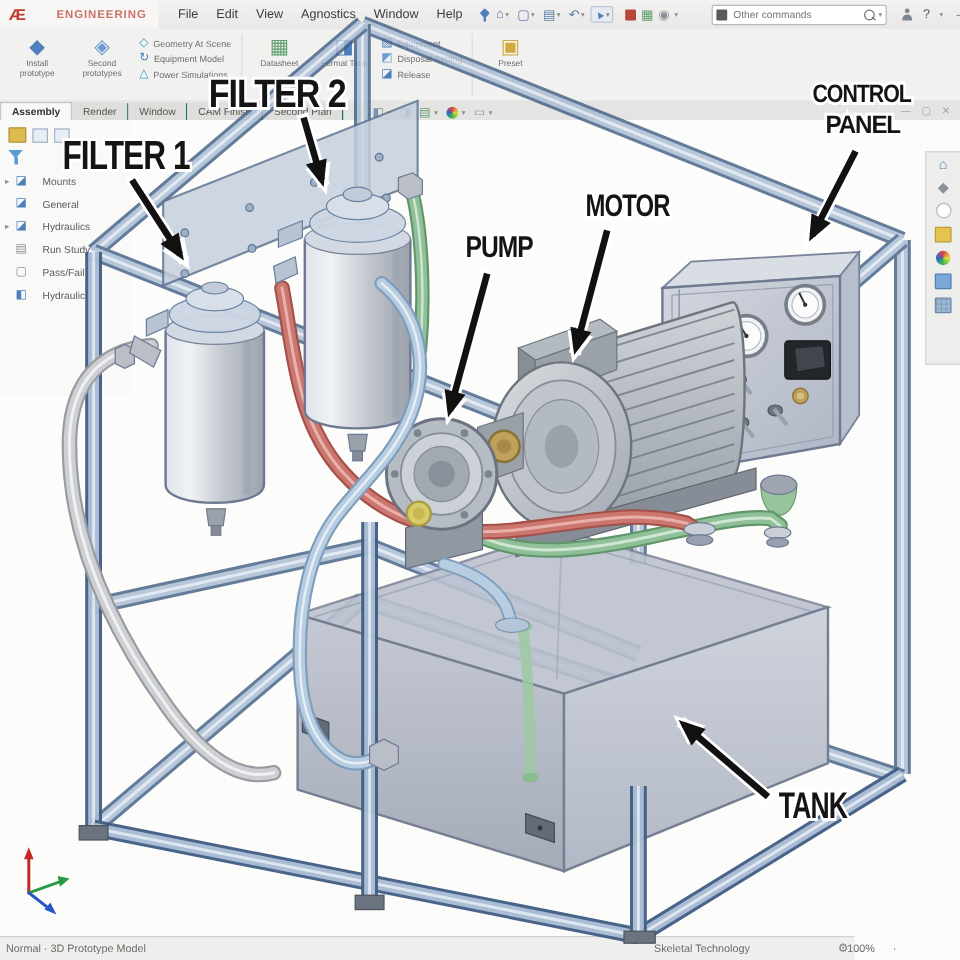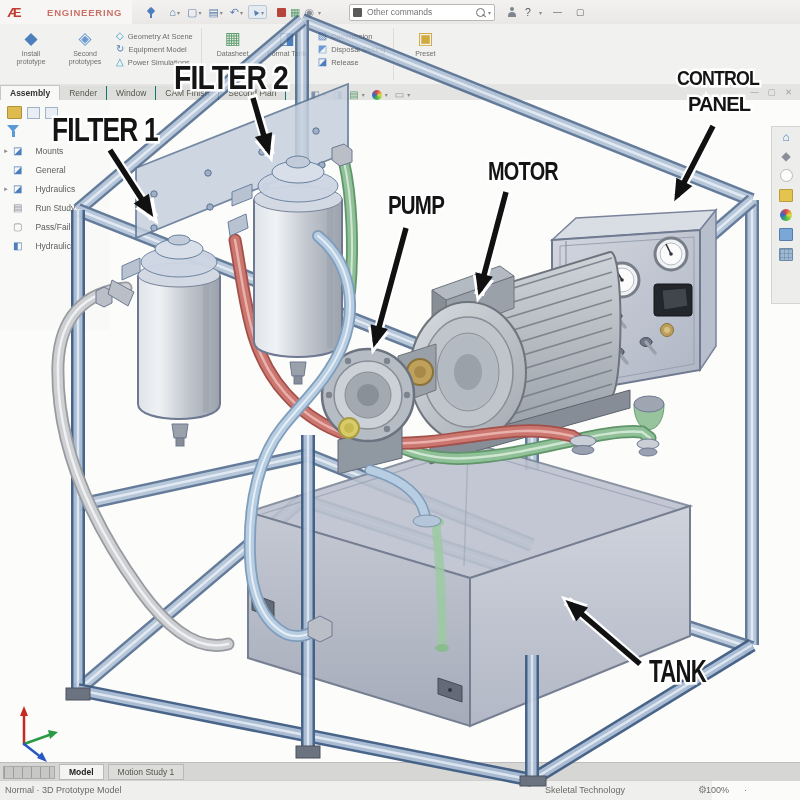--- a/index.html
+++ b/index.html
@@ -125,20 +125,28 @@
 </head>
 <body>
 
 <div id="app">
 
   <div class="titlebar">
     <div class="logo">
       <span class="logo-mark">Æ</span>
       <span class="logo-text">ENGINEERING</span>
     </div>
+    <div class="menus">
+      <span>File</span>
+      <span>Edit</span>
+      <span>View</span>
+      <span>Agnostics</span>
+      <span>Window</span>
+      <span>Help</span>
+    </div>
     <div class="pin"></div>
     <div class="qa">
       <span class="qi">
           <span>⌂</span>
           <span class="caret">▾</span>
         </span>
       <span class="qi">
           <span>▢</span>
           <span class="caret">▾</span>
         </span>
@@ -208,21 +216,21 @@
         <span class="bi grn">▦</span>
         <span class="rlabel">Datasheet</span>
       </div>
       <div class="bigbtn">
         <span class="bi blue">◨</span>
         <span class="rlabel">Format Tank</span>
       </div>
       <div class="stack">
         <span class="srow">
             <span class="sic blue">▨</span>
-            <span>Commission</span>
+            <span>Equipment</span>
           </span>
         <span class="srow">
             <span class="sic blue2">◩</span>
             <span>Disposal Setting</span>
           </span>
         <span class="srow">
             <span class="sic blue">◪</span>
             <span>Release</span>
           </span>
       </div>
@@ -304,25 +312,20 @@
   <div class="taskpane">
     <span class="tpi" style="color:#4d7fbd">⌂</span>
     <span class="tpi" style="color:#8a9099">◆</span>
     <span class="wcirc"></span>
     <span class="ysq"></span>
     <span class="wheel" style="width:12px;height:12px"></span>
     <span class="bsq"></span>
     <span class="gsq"></span>
   </div>
 
-  <div class="docbar">
-    <div class="scrollstub"></div>
-    <span class="sheet-tab active">Model</span>
-    <span class="sheet-tab">Motion Study 1</span>
-  </div>
 
   <div class="statusbar">
     <span class="sl">Normal · 3D Prototype Model</span>
     <span class="sr">Skeletal Technology</span>
     <span class="sz">100%</span>
     <span class="sdot">·</span>
     <span class="sgear">⚙</span>
   </div>
 
   <svg id="model" viewBox="0 0 800 800">

